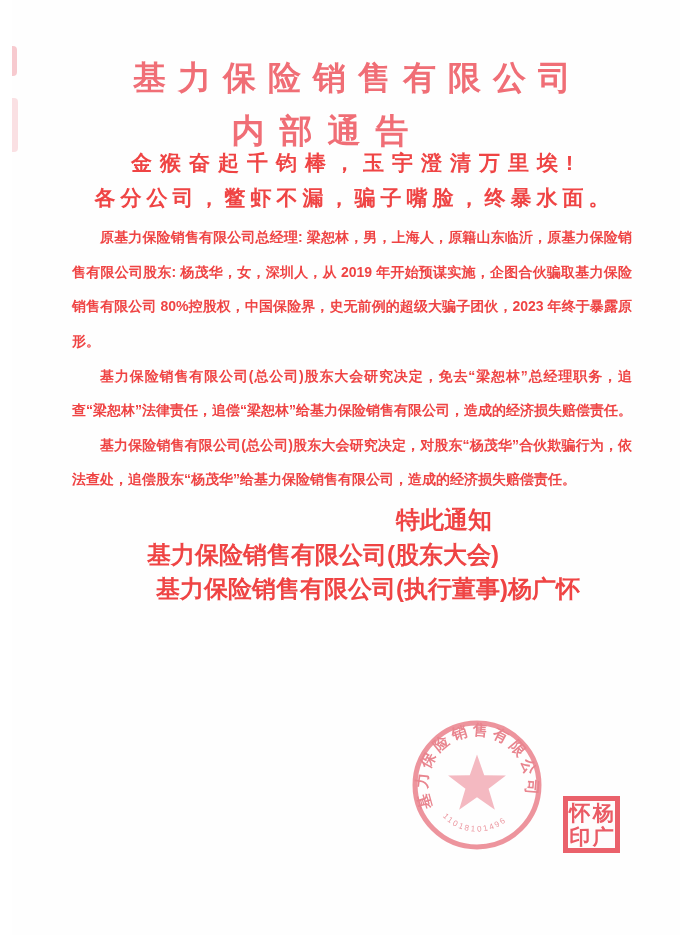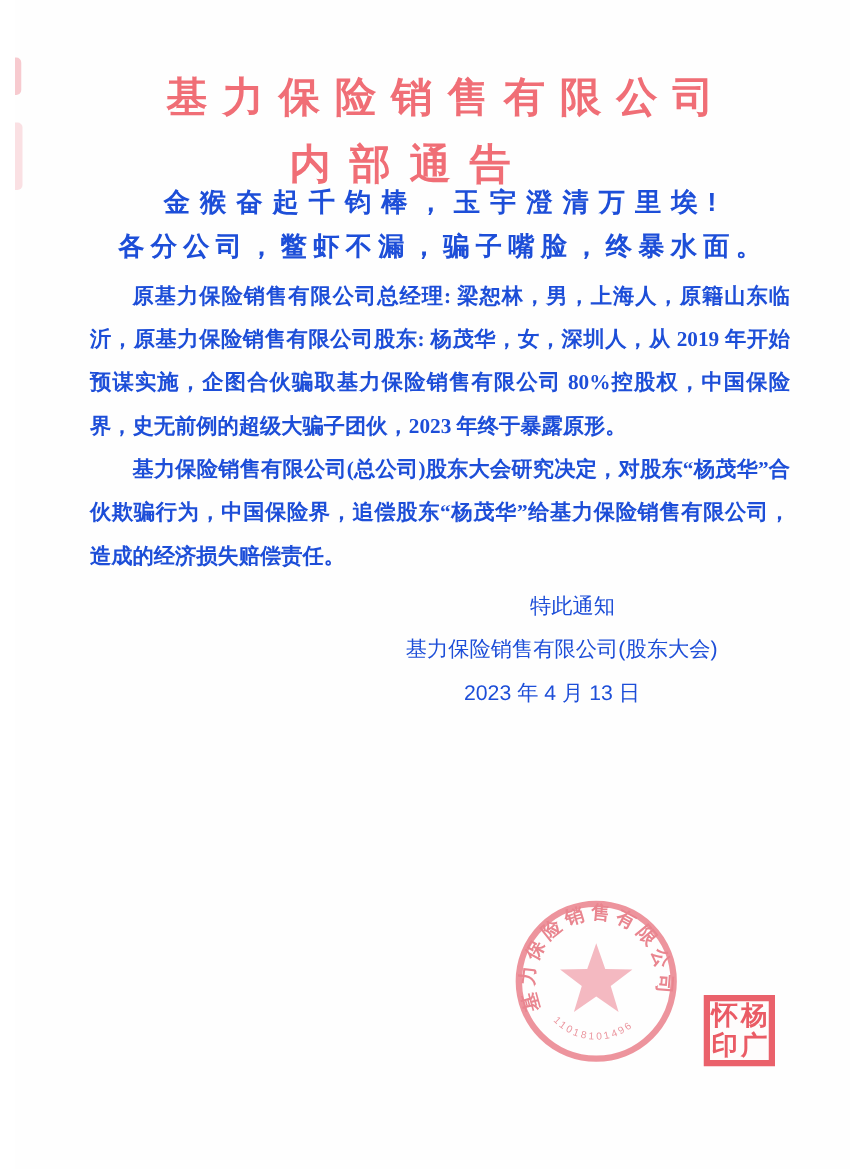--- a/index.html
+++ b/index.html
@@ -24,46 +24,45 @@
   .subtitle{
     position:absolute;left:0;top:109px;width:616px;margin:0;
     text-align:center;
     font-size:33px;font-weight:bold;
     color:#f06e76;
     letter-spacing:15px;padding-left:15px;box-sizing:border-box;
   }
   
   .body-flow{
     position:absolute;left:60px;top:146px;width:560px;
-    color:#1d4ed8;
+    color:#ef4444;
     line-height:34.6px;
   }
   .slogan{
     margin:0;text-align:center;
     font-size:21px;font-weight:bold;
   }
   .slogan.s1{letter-spacing:8px;padding-left:8px;}
   .slogan.s2{letter-spacing:5px;padding-left:5px;}
   .para{
     margin:0;
-    font-size:17px;font-weight:600;
+    font-size:14px;font-weight:600;
     text-align:justify;
     text-indent:2em;
-    font-family:Liberation Serif, serif;
   }
   .para.first{margin-top:5px;}
   
   .closing-block{margin-top:6px;}
   .close-line{
     margin:0;
-    font-size:17px;font-weight:400;
+    font-size:24px;font-weight:700;
     text-align:right;
   }
   .cl-notice{padding-right:140px;}
-  .cl-sig1{padding-right:58px;}
+  .cl-sig1{padding-right:58px;text-align:center;}
   .cl-sig2{padding-right:52px;}
   .cl-date{padding-right:120px;}
   
   .round-seal{
     position:absolute;left:399px;top:719px;width:132px;height:132px;
     mix-blend-mode:multiply;
     pointer-events:none;
   }
   .round-seal svg{display:block;}
   .seal-ring{fill:none;stroke:#ea7b86;stroke-width:5;opacity:.8;}
@@ -104,26 +103,27 @@
   <div class="edge-mark em2"></div>
 
   <h1 class="title">基力保险销售有限公司</h1>
   <h2 class="subtitle">内部通告</h2>
 
   <div class="body-flow">
     <p class="slogan s1">金猴奋起千钧棒，玉宇澄清万里埃!</p>
     <p class="slogan s2">各分公司，鳖虾不漏，骗子嘴脸，终暴水面。</p>
 
     <p class="para first">原基力保险销售有限公司总经理: 梁恕林，男，上海人，原籍山东临沂，原基力保险销售有限公司股东: 杨茂华，女，深圳人，从 2019 年开始预谋实施，企图合伙骗取基力保险销售有限公司 80%控股权，中国保险界，史无前例的超级大骗子团伙，2023 年终于暴露原形。</p>
-    <p class="para">基力保险销售有限公司(总公司)股东大会研究决定，对股东“杨茂华”合伙欺骗行为，中国保险界，追偿股东“杨茂华”给基力保险销售有限公司，造成的经济损失赔偿责任。</p>
+    <p class="para">基力保险销售有限公司(总公司)股东大会研究决定，免去“梁恕林”总经理职务，追查“梁恕林”法律责任，追偿“梁恕林”给基力保险销售有限公司，造成的经济损失赔偿责任。</p>
+    <p class="para">基力保险销售有限公司(总公司)股东大会研究决定，对股东“杨茂华”合伙欺骗行为，依法查处，追偿股东“杨茂华”给基力保险销售有限公司，造成的经济损失赔偿责任。</p>
 
     <div class="closing-block">
       <p class="close-line cl-notice">特此通知</p>
       <p class="close-line cl-sig1">基力保险销售有限公司(股东大会)</p>
-      <p class="close-line cl-date">2023 年 4 月 13 日</p>
+      <p class="close-line cl-sig2">基力保险销售有限公司(执行董事)杨广怀</p>
     </div>
   </div>
 
   <div class="round-seal">
     <svg viewBox="0 0 130 130" width="132" height="132" aria-hidden="true">
       <defs>
         <path id="arcTop" d="M 22.6 89.5 A 49 49 0 1 1 107.4 89.5" fill="none"></path>
         <path id="arcBot" d="M 29.8 94.6 A 46 46 0 0 0 100.2 94.6" fill="none"></path>
       </defs>
       <circle class="seal-ring" cx="65" cy="65" r="61"></circle>

